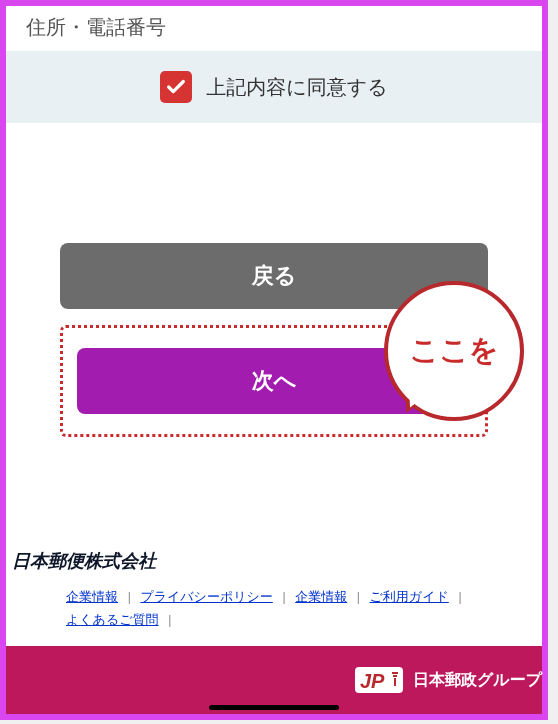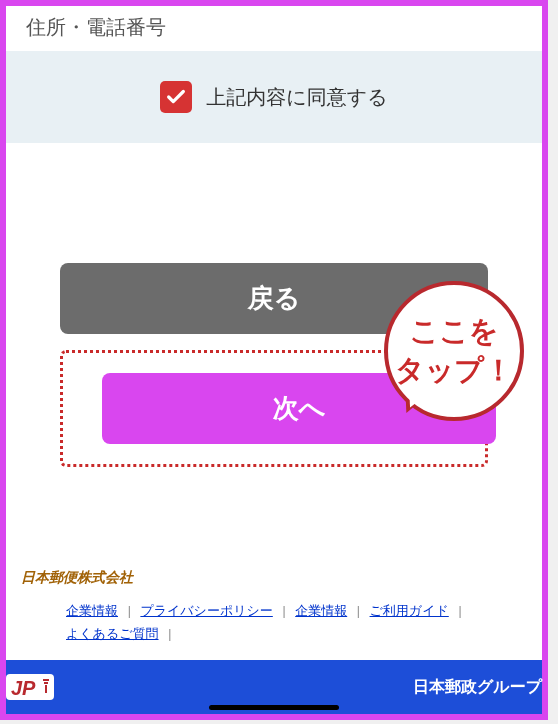--- a/index.html
+++ b/index.html
@@ -19,21 +19,21 @@
       border: 6px solid #d946ef;
     }
     .header-label {
       font-size: 20px;
       color: #555;
       padding: 8px 20px 10px;
       text-align: left;
     }
     .consent-area {
       background: #e8f0f4;
-      padding: 30px 0;
+      padding: 20px 0;
       text-align: center;
     }
     .consent-inner {
       display: inline-flex;
       align-items: center;
       gap: 14px;
     }
     .checkbox {
       width: 32px;
       height: 32px;
@@ -49,64 +49,64 @@
       margin-top: 120px;
       padding: 0 54px;
       position: relative;
     }
     .btn {
       display: block;
       width: 100%;
       padding: 18px 0;
       border: none;
       border-radius: 8px;
-      font-size: 26px;
+      font-size: 22px;
       font-weight: 600;
       color: #fff;
       cursor: pointer;
       text-align: center;
     }
     .btn-back { background: #6c6c6c; }
     .dotted-wrap {
       border: 3px dotted #c92a2a;
       border-radius: 6px;
       padding: 20px 14px;
       margin-top: 16px;
       position: relative;
     }
-    .btn-next { background: #d946ef; margin-left: 25px; }
+    .btn-next { background: #a21caf; }
     .footer-area {
       position: absolute;
       bottom: 0;
       left: 0;
       right: 0;
     }
     .company-name {
-      font-size: 14px;
+      font-size: 18px;
       font-weight: bold;
       font-style: italic;
-      color: #a16207;
-      padding: 4px 15px;
+      color: #0f172a;
+      padding: 4px 6px;
     }
     .footer-links {
       padding: 8px 60px 14px;
       font-size: 13px;
       color: #555;
       line-height: 1.8;
     }
     .footer-links a {
       color: #0033cc;
     }
     .sep { color: #888; margin: 0 6px; font-size: 12px; }
     .footer-bar {
-      background: #1d4ed8;
-      height: 54px;
+      background: #be185d;
+      height: 68px;
       display: flex;
       align-items: center;
-      justify-content: space-between;
+      justify-content: flex-end;
       gap: 10px;
       position: relative;
     }
     .jp-logo {
       width: 48px;
       height: 32px;
     }
     .footer-bar-text {
       color: #fff;
       font-size: 16px;
@@ -195,21 +195,20 @@
     <div class="dotted-wrap">
       <button class="btn btn-next">次へ</button>
     </div>
   </div>
 
   <div class="callout">
     <div class="tail-outer"></div>
     <div class="bubble">
       <div class="bubble-text">
         <span>ここを</span><br>
-        <span>タップ！</span>
       </div>
     </div>
     <div class="tail-inner"></div>
   </div>
 
   <div class="footer-area">
     <div class="company-name">日本郵便株式会社</div>
     <div class="footer-links">
       <a href="#">企業情報</a>
       <span class="sep">|</span>

